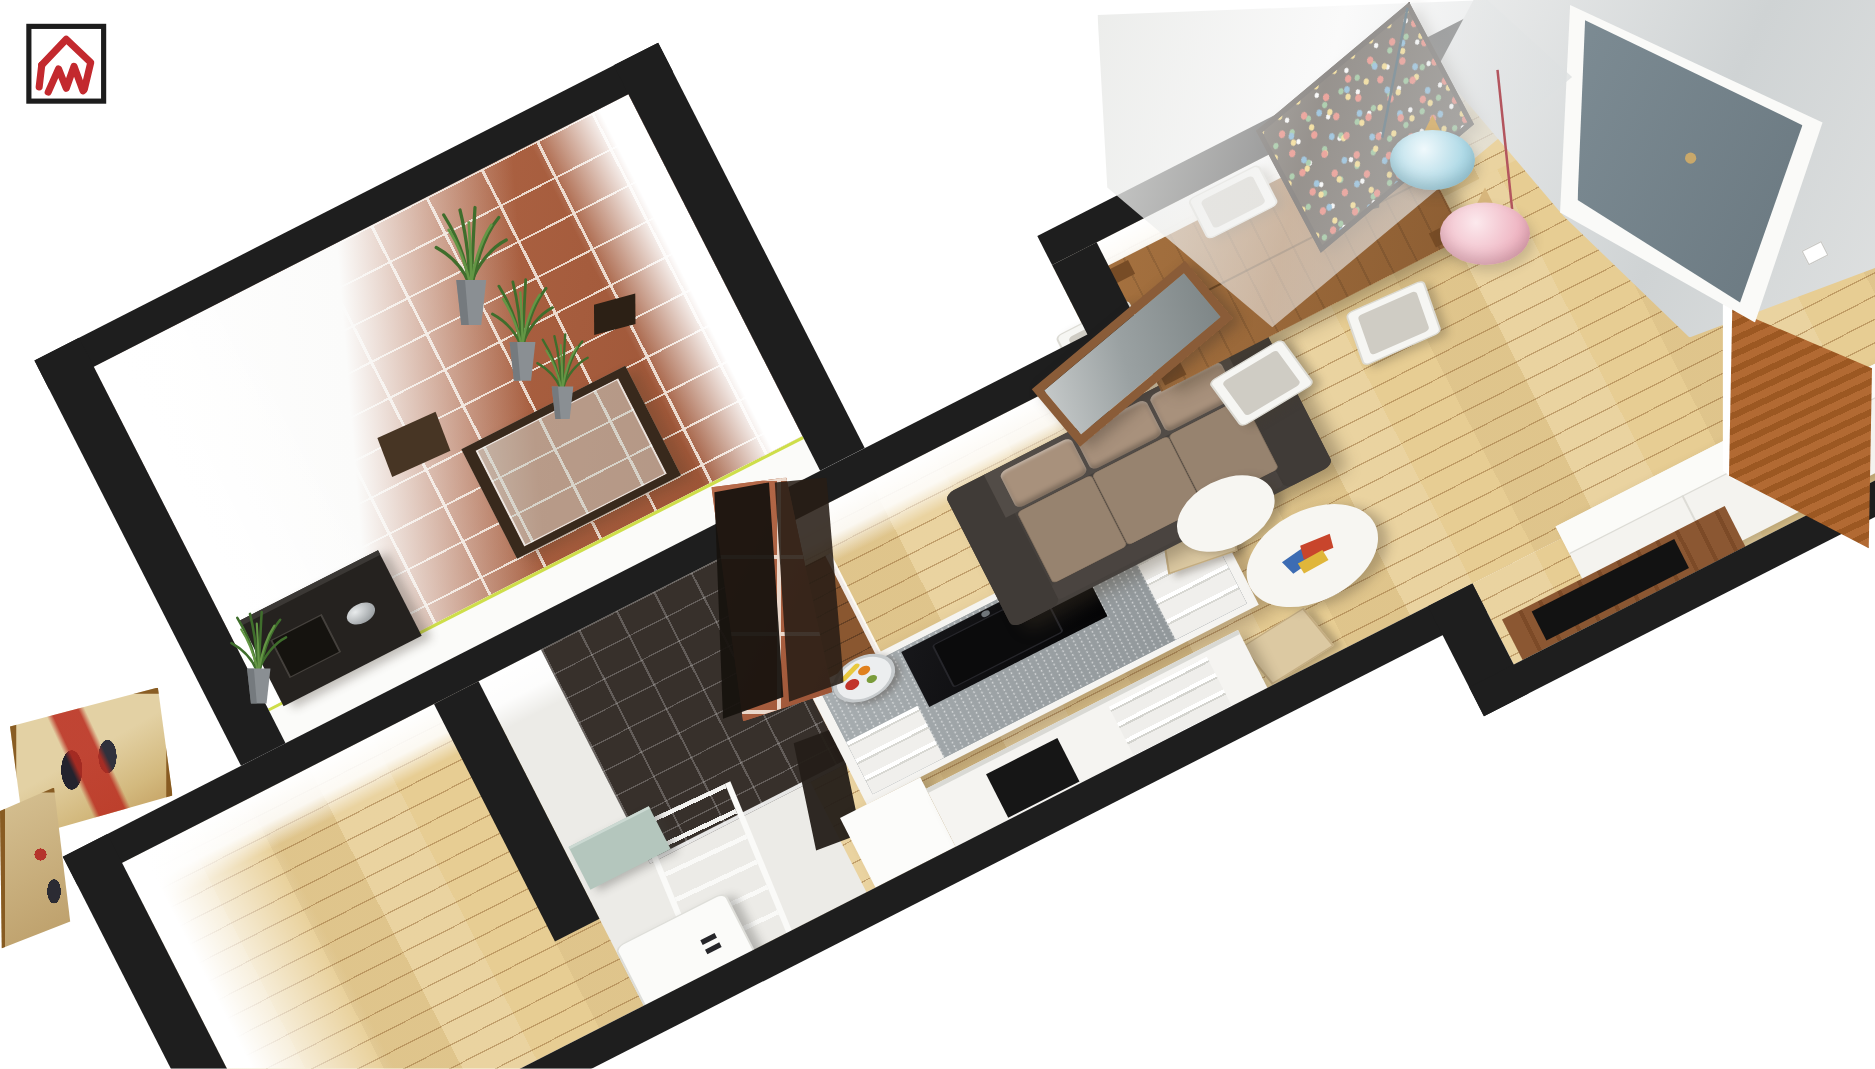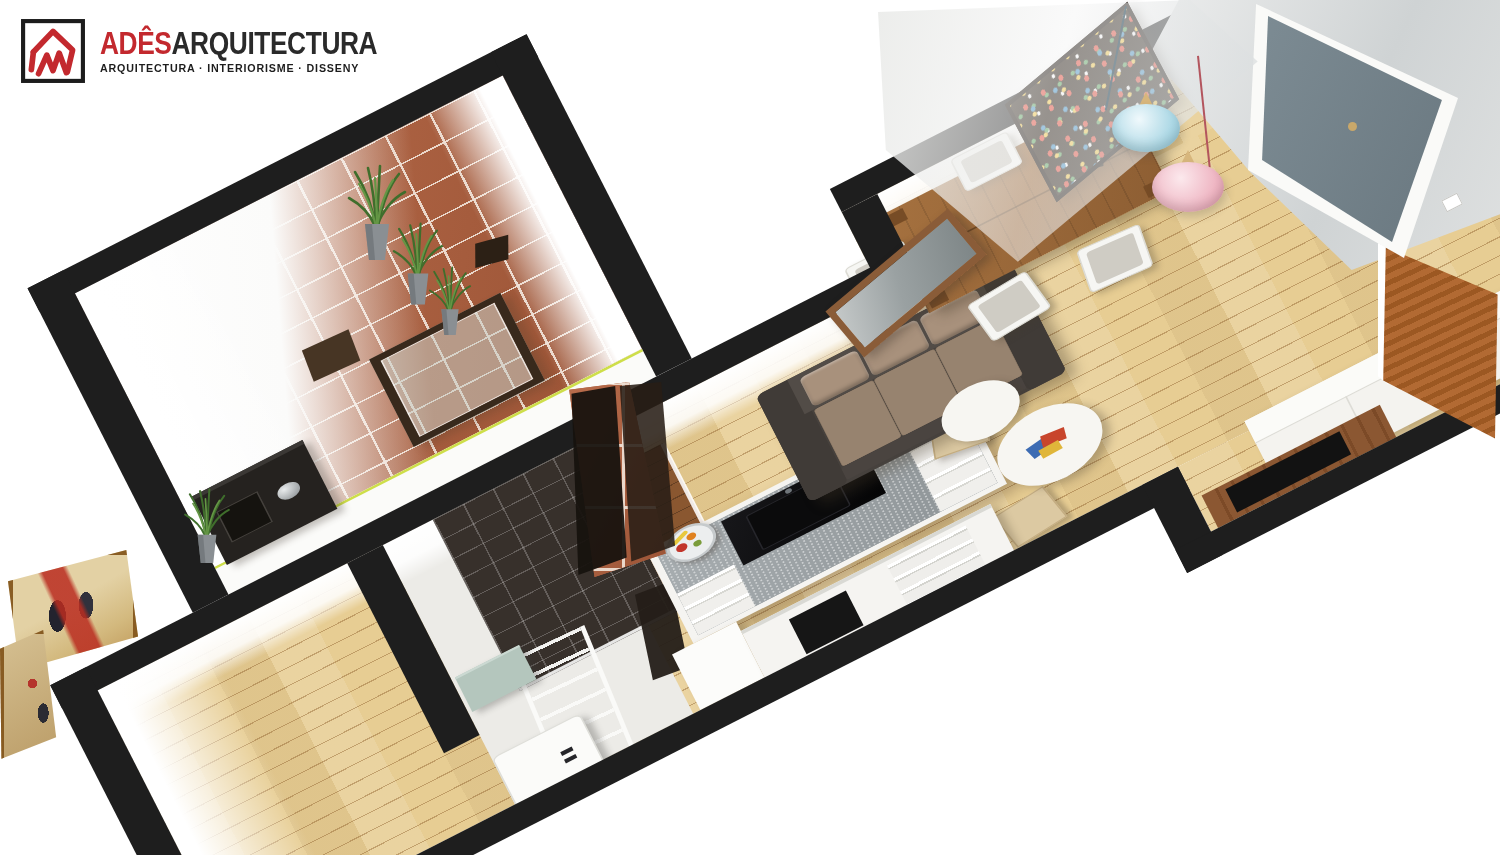--- a/index.html
+++ b/index.html
@@ -280,21 +280,15 @@
   
   <div class="logo">
     <svg width="66" height="66" viewBox="0 0 64 64">
       <rect x="3" y="3" width="58" height="58" fill="none" stroke="#1c1c1c" stroke-width="4"></rect>
       <g fill="none" stroke="#c3292e" stroke-width="5.5" stroke-linecap="round" stroke-linejoin="round">
         <path d="M13 33 L32 13 L51 31 L46 52"></path>
         <path d="M13 33 L11 50"></path>
         <path d="M18 54 L26 36 L32 51 L38 34 L45 53"></path>
       </g>
     </svg>
-    <div>
-      <div class="brandline">
-        <span style="color:#c3292e;">ADÊS</span><span style="color:#2a2a2a;">ARQUITECTURA</span>
-      </div>
-      <div class="tagline">ARQUITECTURA · INTERIORISME · DISSENY</div>
-    </div>
   </div>
 
 </div>
 
 </body></html>

